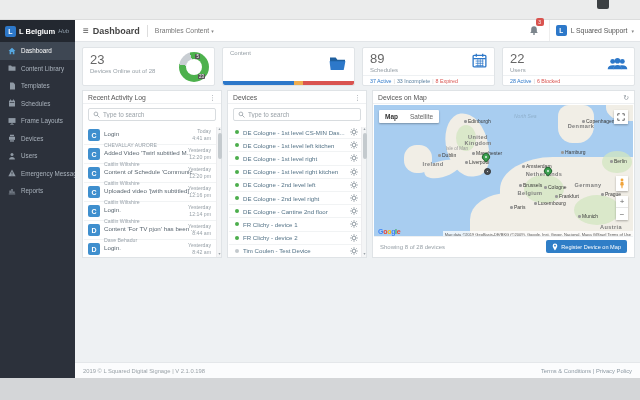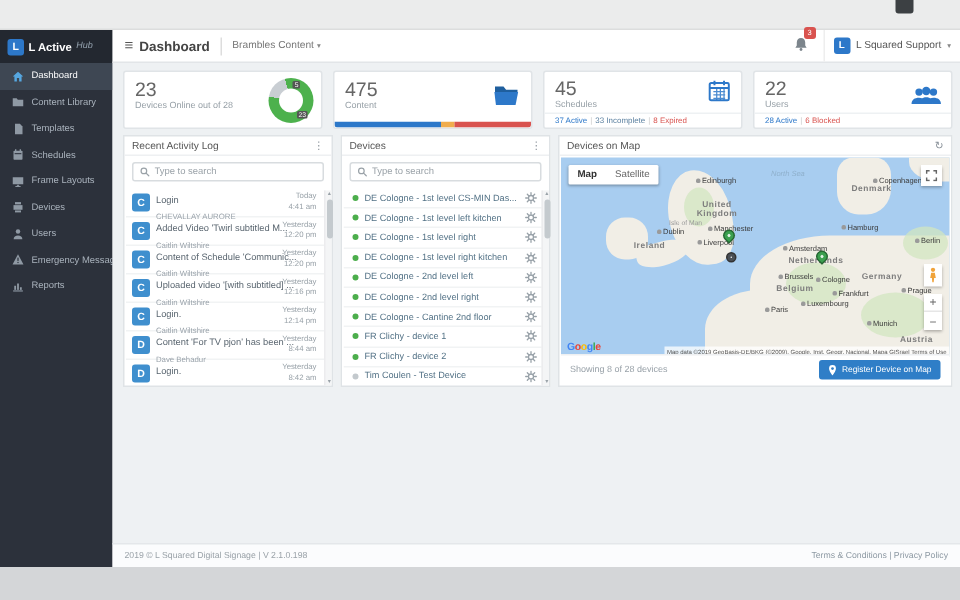--- a/index.html
+++ b/index.html
@@ -117,21 +117,21 @@
 
 <div class="stage">
 
   <div class="chrome-top">
     <div class="ext-icon"></div>
   </div>
 
   <aside class="sidebar">
     <div class="logo">
       <span class="logo-mark">L</span>
-      <span class="brand-name">L Active</span>
+      <span class="brand-name">L Belgium</span>
       <span class="brand-suffix">Hub</span>
     </div>
     <nav id="sidebar-items">
         <div class="side-item active">
           <svg class="si-icon" viewBox="0 0 16 16" fill="currentColor">
             <path d="M8 1.5L15 8h-2.2v6.5H9.5V10h-3v4.5H3.2V8H1z"></path>
           </svg>
           <span class="si-label">Dashboard</span>
         </div>
         <div class="side-item">
@@ -227,37 +227,36 @@
   <div class="card" style="left:82px">
     <div class="card-num">23</div>
     <div class="card-label">Devices Online out of 28</div>
     <div class="donut" id="donut" style="background: conic-gradient(from -80deg, rgb(201, 206, 211) 0deg, rgb(201, 206, 211) 17.8571%, rgb(77, 177, 77) 17.8571%, rgb(77, 177, 77) 100%);">
       <span class="donut-lab dl-off">5</span>
       <span class="donut-lab dl-on">23</span>
     </div>
   </div>
 
   <div class="card" style="left:222px">
-    <div class="card-num">475</div>
     <div class="card-label">Content</div>
     <span class="card-icon">
       <svg viewBox="0 0 16 14" width="19" height="15">
           <path d="M1 1.5h5.3l1.6 2H15v2H1z" fill="#1f5f9e"></path>
           <path d="M0.6 5h14.8l-1.6 8H1.6z" fill="#2d78c9"></path>
         </svg>
     </span>
     <div class="progress" id="content-progress">
         <span style="width:54%;background:#2d78c9"></span>
         <span style="width:7%;background:#f0ad4e"></span>
         <span style="width:39%;background:#d9534f"></span>
       </div>
   </div>
 
   <div class="card" style="left:362px">
-    <div class="card-num" style="margin-top:4px">45</div>
+    <div class="card-num" style="margin-top:4px">89</div>
     <div class="card-label">Schedules</div>
     <span class="card-icon" style="top:5px">
       <svg viewBox="0 0 16 16" width="15" height="15">
           <g fill="none" stroke="#2d78c9" stroke-width="1.4">
             <rect x="1.2" y="2.5" width="13.6" height="12.3" rx="1"></rect>
             <path d="M1.2 6h13.6"></path>
             <path d="M4.6 0.8v3.2M11.4 0.8v3.2"></path>
           </g>
           <g fill="none" stroke="#2d78c9" stroke-width="0.9" opacity="0.85">
             <path d="M3.8 8.6h8.4M3.8 11h8.4M3.8 13.4h8.4M6.2 6.5v8M8.8 6.5v8M11.4 6.5v8"></path>

